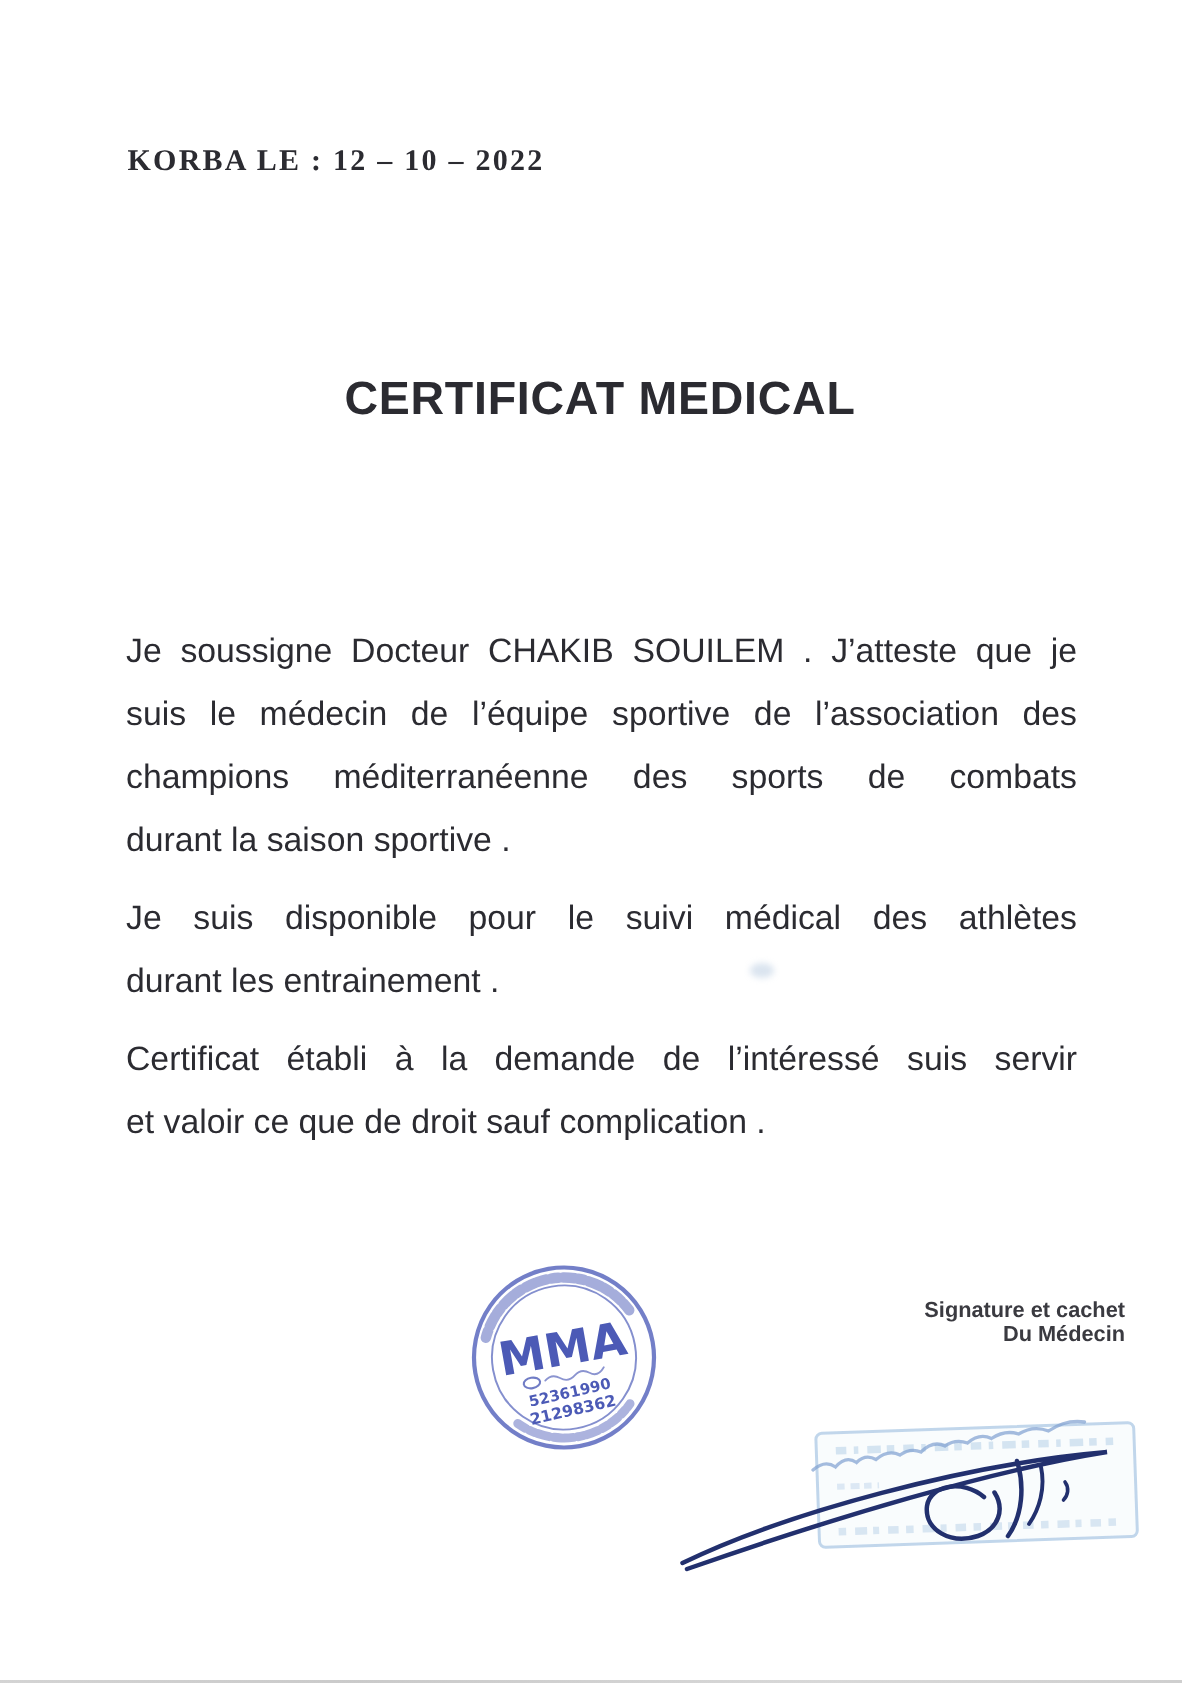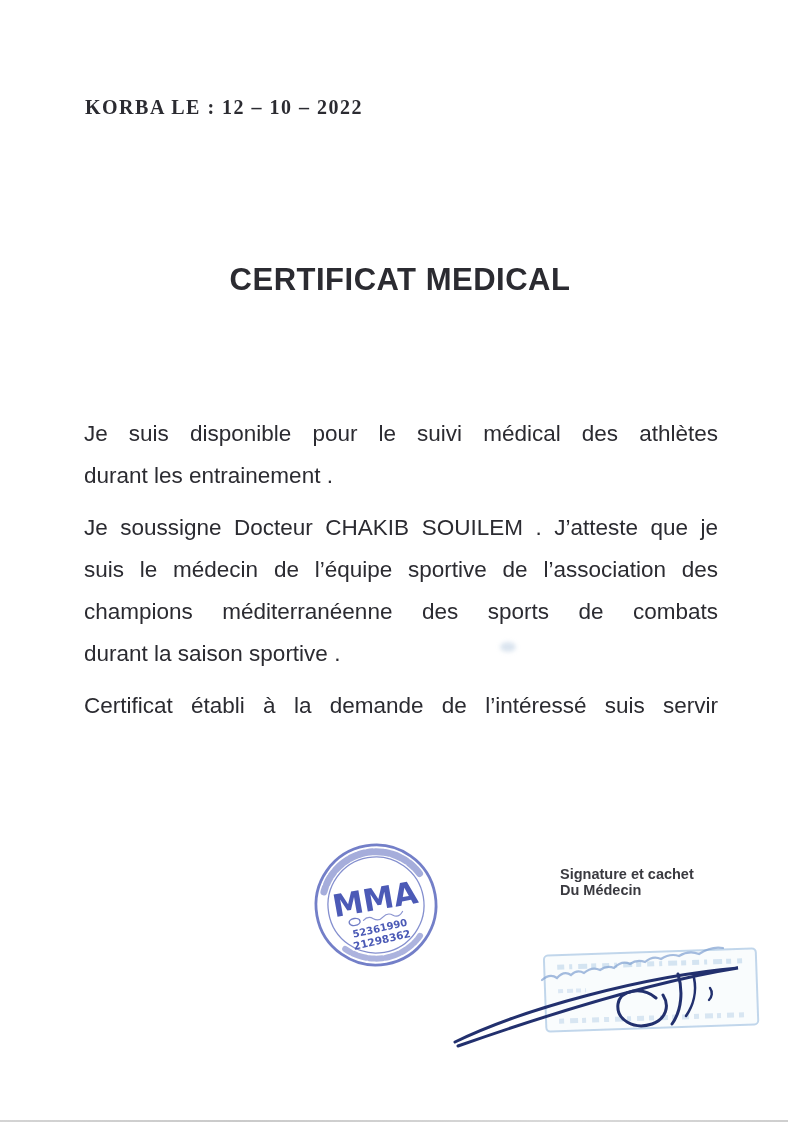--- a/index.html
+++ b/index.html
@@ -10,39 +10,39 @@
     overflow:hidden;
     font-family:"Liberation Sans", sans-serif;
   }
   .date-line{
     position:absolute;left:85px;top:96px;
     font-family:"Liberation Serif", serif;
     font-weight:bold;font-size:20px;letter-spacing:1.5px;
     color:var(--ink,#1e1e24);
   }
   .doc-title{
-    position:absolute;left:0;top:262px;width:800px;
+    position:absolute;left:0;top:248px;width:800px;
     text-align:center;
     font-size:31px;font-weight:600;letter-spacing:0.5px;
     color:var(--ink,#26262c);
   }
   .body-text{
     position:absolute;left:84px;top:413px;width:634px;
     font-size:22.5px;color:var(--ink,#2b2b31);
   }
   .para{margin:0 0 10px 0;}
   .line{
     height:42px;line-height:42px;
     text-align:justify;text-align-last:justify;
     white-space:normal;
   }
   .line.last{text-align-last:left;}
   .sig-caption{
     position:absolute;left:560px;top:866px;width:190px;
-    text-align:left;font-weight:bold;font-size:14.5px;
+    text-align:right;font-weight:bold;font-size:14.5px;
     color:#3a3a40;
   }
   .sig-caption .cap2{margin-top:0;}
   .stamp-wrap{
     position:absolute;left:300px;top:838px;width:152px;height:136px;
     filter:blur(0.4px);opacity:0.92;
   }
   .stamp-wrap text{font-family:"DejaVu Sans", sans-serif;}
   .signature-wrap{
     position:absolute;left:430px;top:938px;width:370px;height:118px;
@@ -62,31 +62,32 @@
 <body>
 
 <div class="page">
 
   <div class="date-line">KORBA LE : 12 – 10 – 2022</div>
 
   <div class="doc-title">CERTIFICAT MEDICAL</div>
 
   <div class="body-text">
     <div class="para">
-      <div class="line">Je suis disponible pour le suivi médical des athlètes</div>
-      <div class="line last">durant les entrainement .</div>
-    </div>
-    <div class="para">
       <div class="line">Je soussigne Docteur CHAKIB SOUILEM . J’atteste que je</div>
       <div class="line">suis le médecin de l’équipe sportive de l’association des</div>
       <div class="line">champions méditerranéenne des sports de combats</div>
       <div class="line last">durant la saison sportive .</div>
     </div>
     <div class="para">
+      <div class="line">Je suis disponible pour le suivi médical des athlètes</div>
+      <div class="line last">durant les entrainement .</div>
+    </div>
+    <div class="para">
       <div class="line">Certificat établi à la demande de l’intéressé suis servir</div>
+      <div class="line last">et valoir ce que de droit sauf complication .</div>
     </div>
   </div>
 
   <div class="smudge"></div>
 
   <div class="stamp-wrap">
     <svg width="152" height="136" viewBox="0 0 152 136">
       <g transform="rotate(-10 76 67)" stroke-linecap="round">
         <circle cx="76" cy="67" r="60" fill="none" stroke="#4c5cb8" stroke-width="2.8" opacity="0.85"></circle>
         <circle cx="76" cy="67" r="48" fill="none" stroke="#4c5cb8" stroke-width="1.3" opacity="0.75"></circle>

